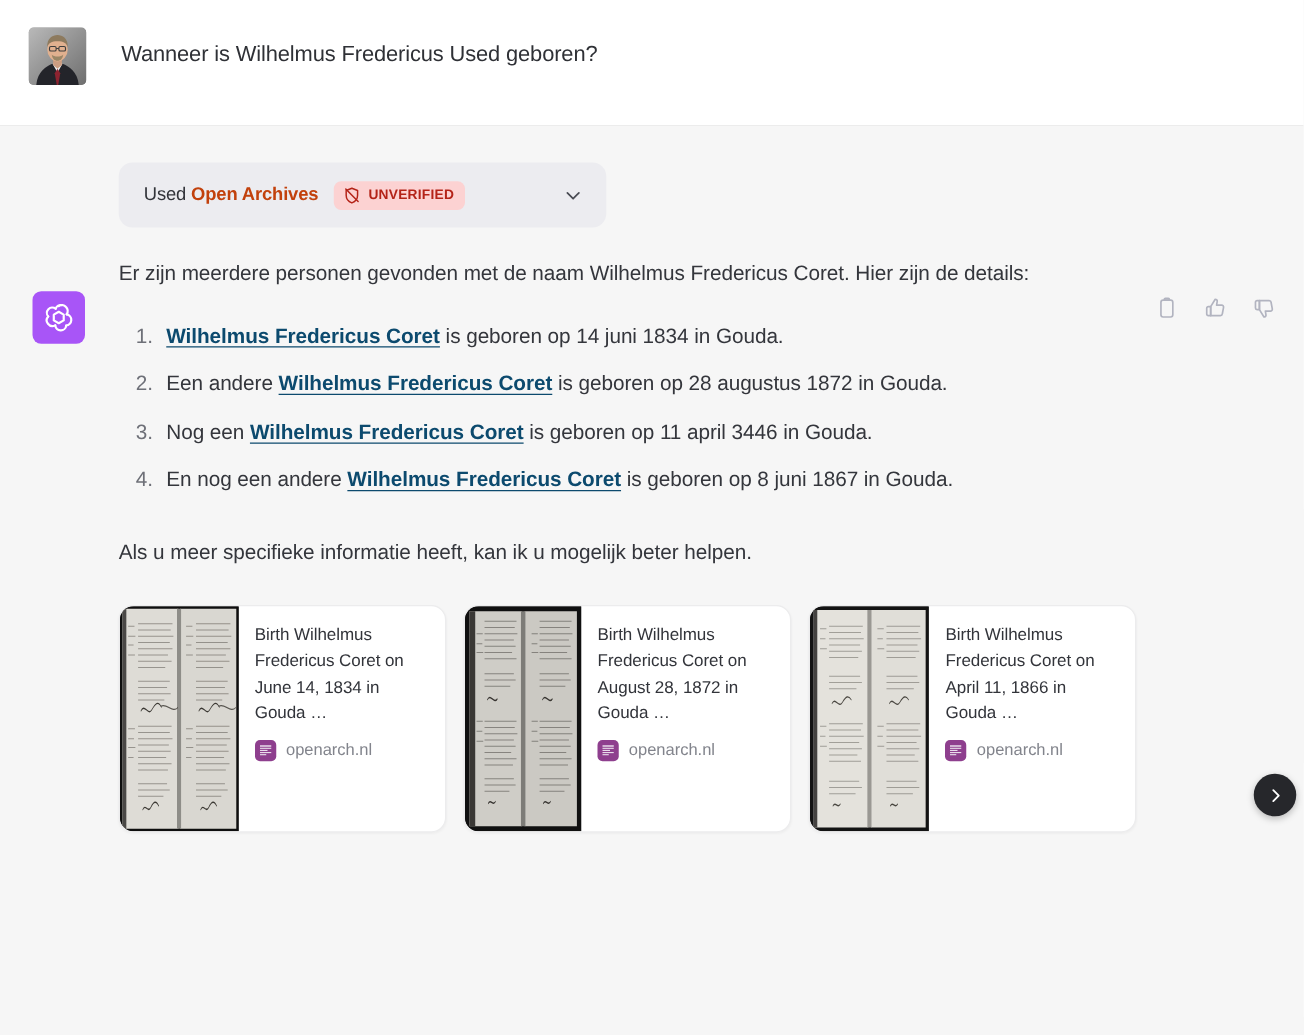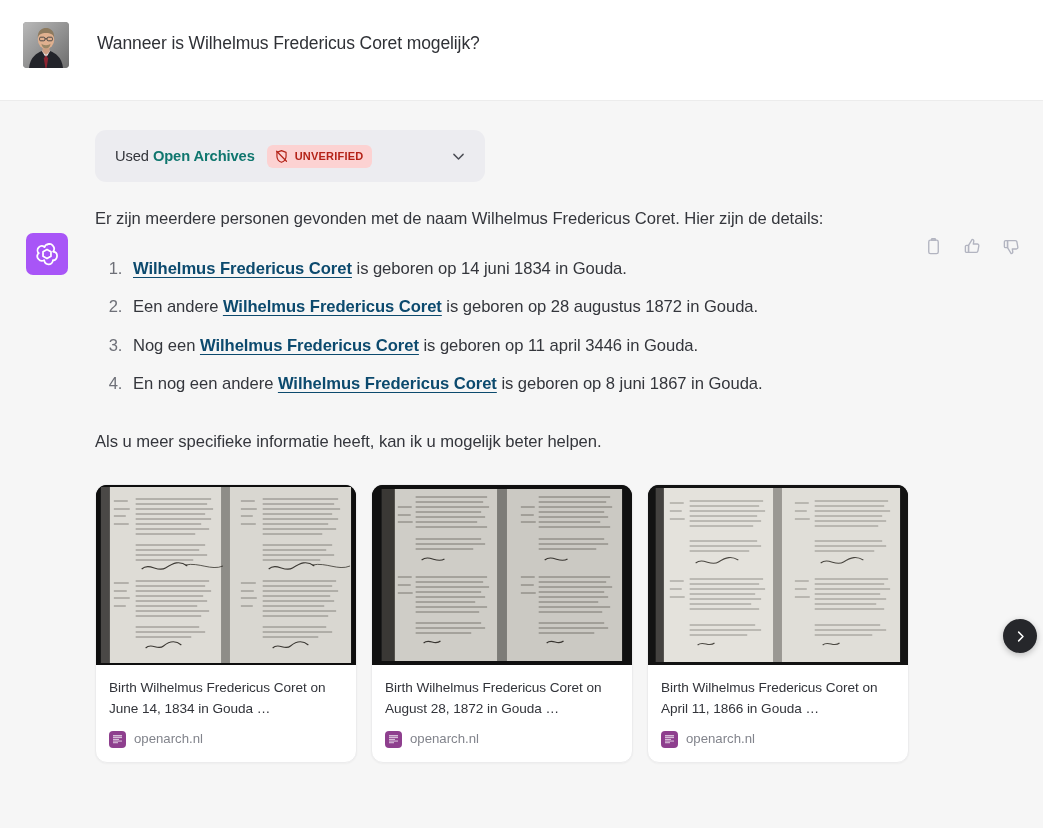--- a/index.html
+++ b/index.html
@@ -66,21 +66,21 @@
     align-items: center;
     background: #ececf0;
     border-radius: 11px;
     height: 52px;
     padding: 0 18px 0 20px;
     gap: 12px;
     min-width: 390px;
     position: relative;
   }
   .source-pill .used { font-size: 14.7px; color: #32343a; letter-spacing: -0.1px; white-space: nowrap;}
-  .source-pill .used b { font-weight: 700; color: #0f766e; }
+  .source-pill .used b { font-weight: 700; color: #c2410c; }
   .badge {
     display: inline-flex; align-items: center; gap: 6px;
     background: #fcd2d2;
     color: #b42318;
     border-radius: 6px;
     padding: 4px 9px 4px 7px;
     font-size: 11px;
     font-weight: 600;
     letter-spacing: 0.2px;
     line-height: 1;
@@ -118,21 +118,21 @@
   .carousel-wrap { position: relative; margin-top: 28px; }
   .carousel { display: flex; gap: 14px; }
   .card {
     width: 262px;
     flex: 0 0 262px;
     background: #ffffff;
     border-radius: 12px;
     overflow: hidden;
     border: 1px solid #ececed;
     box-shadow: 0 1px 2px rgba(0,0,0,0.035);
-    display: flex; flex-direction: column;
+    display: flex; 
   }
   .card .thumb {
     width: 100%;
     height: 180px;
     display: block;
     background: #111;
     position: relative;
     overflow: hidden;
   }
   .card .thumb svg { display: block; width: 100%; height: 100%; }
@@ -202,21 +202,21 @@
 
         <g stroke="#3d3d3d" stroke-width="0.9" fill="none">
           <rect x="16.6" y="15.2" width="5.3" height="3.6" rx="1.1"></rect>
           <rect x="24.1" y="15.2" width="5.3" height="3.6" rx="1.1"></rect>
           <path d="M21.9 16.8 h2.2"></path>
         </g>
 
         <path d="M18.4 21.6 C20 23.8 26 23.8 27.6 21.6 C27.2 25 25.4 26.6 23 26.6 C20.6 26.6 18.8 25 18.4 21.6 Z" fill="#9a8666"></path>
       </svg>
     </div>
-    <div class="user-text">Wanneer is Wilhelmus Fredericus Coret mogelijk?</div>
+    <div class="user-text">Wanneer is Wilhelmus Fredericus Used geboren?</div>
   </div>
 
   <div class="assistant-turn">
 
     <div class="assistant-icon">
       <svg viewBox="0 0 24 24" fill="none" stroke="#ffffff" stroke-width="1.5" stroke-linecap="round" stroke-linejoin="round">
         <path d="M12 4.2c1.6-1.1 3.7-.9 5 .6 1.3 1.4 1.4 3.5.4 5.1"></path>
         <path d="M17.4 9.9c1.9.3 3.3 2 3.2 3.9-.1 1.9-1.6 3.5-3.5 3.7"></path>
         <path d="M17.1 17.5c-.2 1.9-1.9 3.4-3.8 3.3-1.9-.1-3.4-1.5-3.7-3.4"></path>
         <path d="M9.6 17.4c-1.7.9-3.8.4-5-1.1-1.2-1.5-1.1-3.6.2-5"></path>

